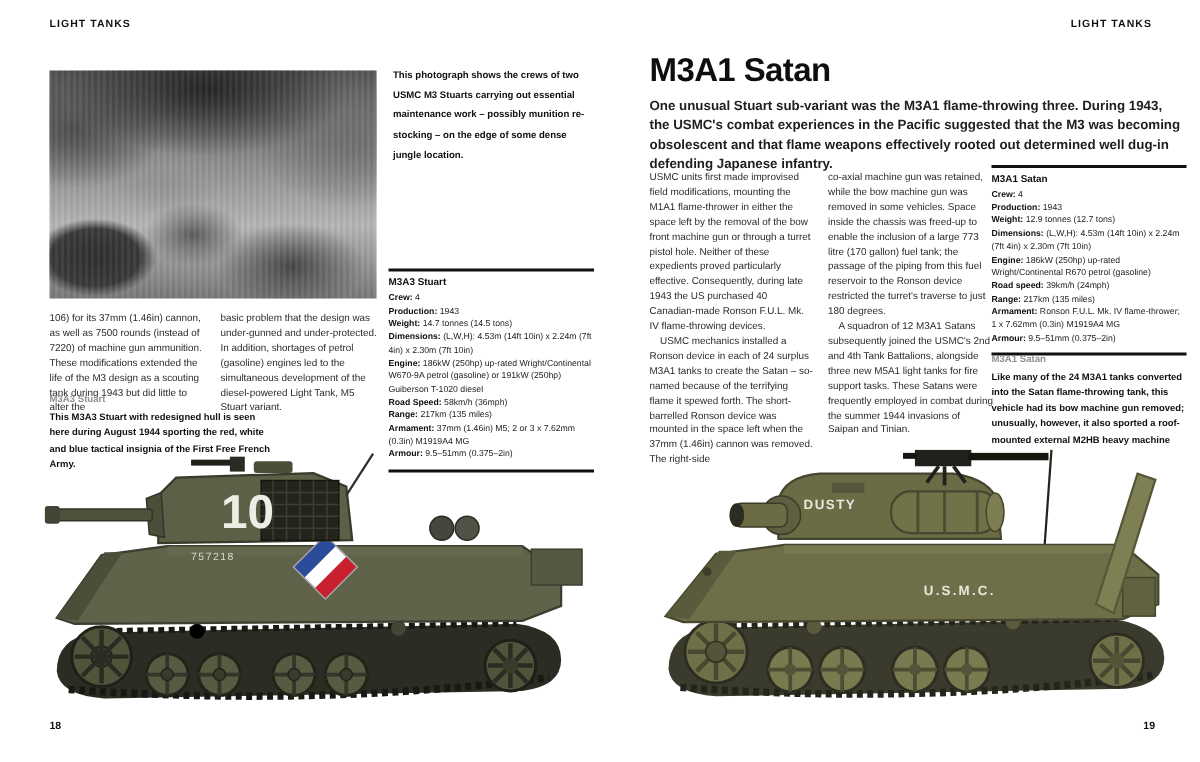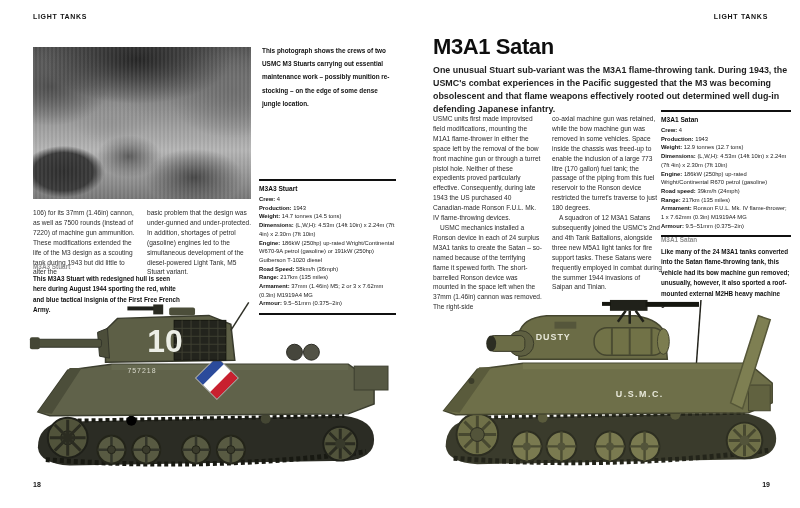--- a/index.html
+++ b/index.html
@@ -129,21 +129,21 @@
     <rect x="158" y="7" width="26" height="8" rx="2" fill="#4c4e3a"></rect>
     <path d="M220,30 L238,2" stroke="#2e2f26" stroke-width="1.5"></path>
   </svg>
 
   <div class="abs folio" style="left:33px; top:481px;">18</div>
 
   <div class="abs runhead" style="right:32px; top:13px; text-align:right;">LIGHT TANKS</div>
 
   <div class="abs title" style="left:433px; top:34px;">M3A1 Satan</div>
 
-  <div class="abs intro" style="left:433px; top:64px; width:356px;">One unusual Stuart sub-variant was the M3A1 flame-throwing tank. During 1943, the USMC's combat experiences in the Pacific suggested that the M3 was becoming obsolescent and that flame weapons effectively rooted out determined well dug-in defending Japanese infantry.</div>
+  <div class="abs intro" style="left:433px; top:64px; width:356px;">One unusual Stuart sub-variant was the M3A1 flame-throwing three. During 1943, the USMC's combat experiences in the Pacific suggested that the M3 was becoming obsolescent and that flame weapons effectively rooted out determined well dug-in defending Japanese infantry.</div>
 
   <div class="abs bodycol" style="left:433px; top:114px; width:110px;">
     <p>USMC units first made improvised field modifications, mounting the M1A1 flame-thrower in either the space left by the removal of the bow front machine gun or through a turret pistol hole. Neither of these expedients proved particularly effective. Consequently, during late 1943 the US purchased 40 Canadian-made Ronson F.U.L. Mk. IV flame-throwing devices.</p>
     <p>USMC mechanics installed a Ronson device in each of 24 surplus M3A1 tanks to create the Satan – so-named because of the terrifying flame it spewed forth. The short-barrelled Ronson device was mounted in the space left when the 37mm (1.46in) cannon was removed. The right-side</p>
   </div>
   <div class="abs bodycol" style="left:552px; top:114px; width:110px;">
     <p>co-axial machine gun was retained, while the bow machine gun was removed in some vehicles. Space inside the chassis was freed-up to enable the inclusion of a large 773 litre (170 gallon) fuel tank; the passage of the piping from this fuel reservoir to the Ronson device restricted the turret's traverse to just 180 degrees.</p>
     <p>A squadron of 12 M3A1 Satans subsequently joined the USMC's 2nd and 4th Tank Battalions, alongside three new M5A1 light tanks for fire support tasks. These Satans were frequently employed in combat during the summer 1944 invasions of Saipan and Tinian.</p>
   </div>
 

